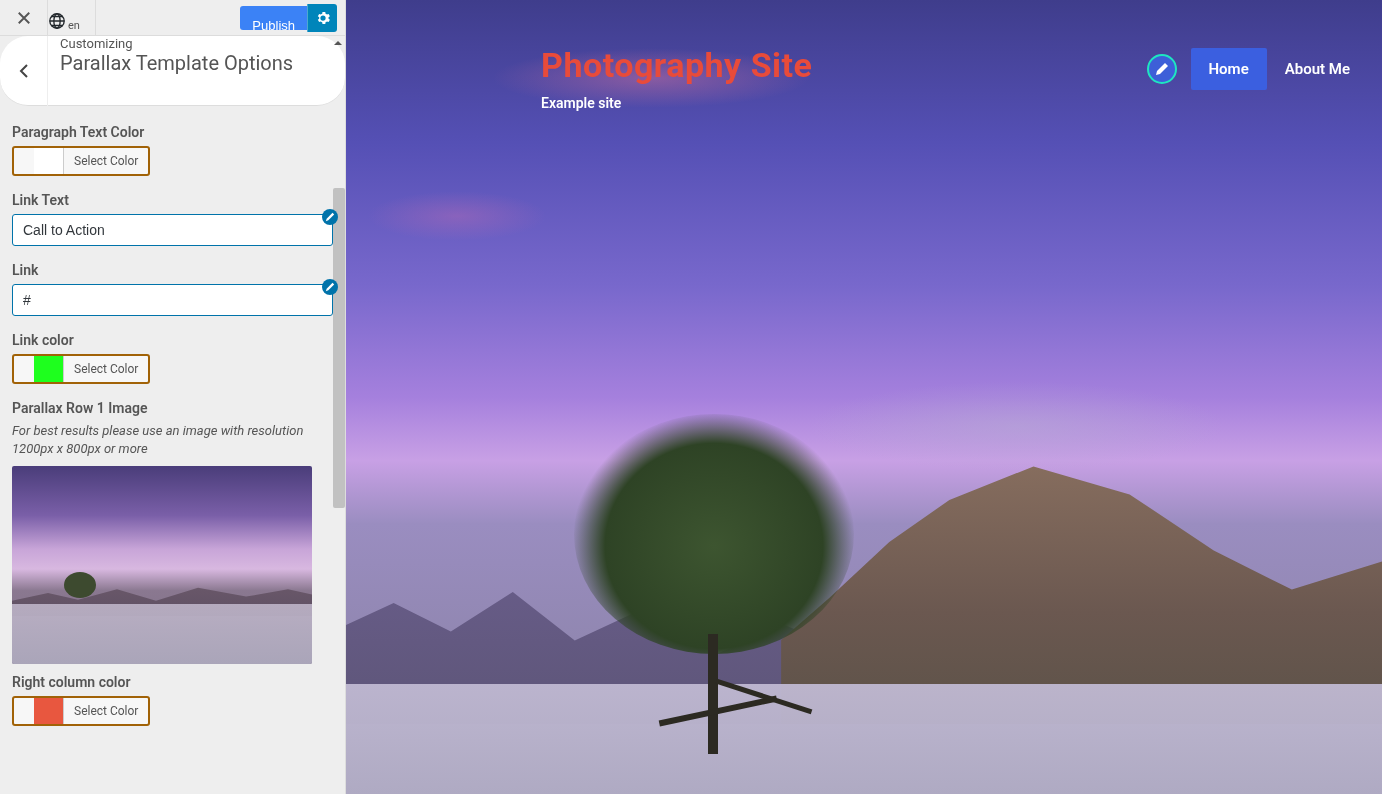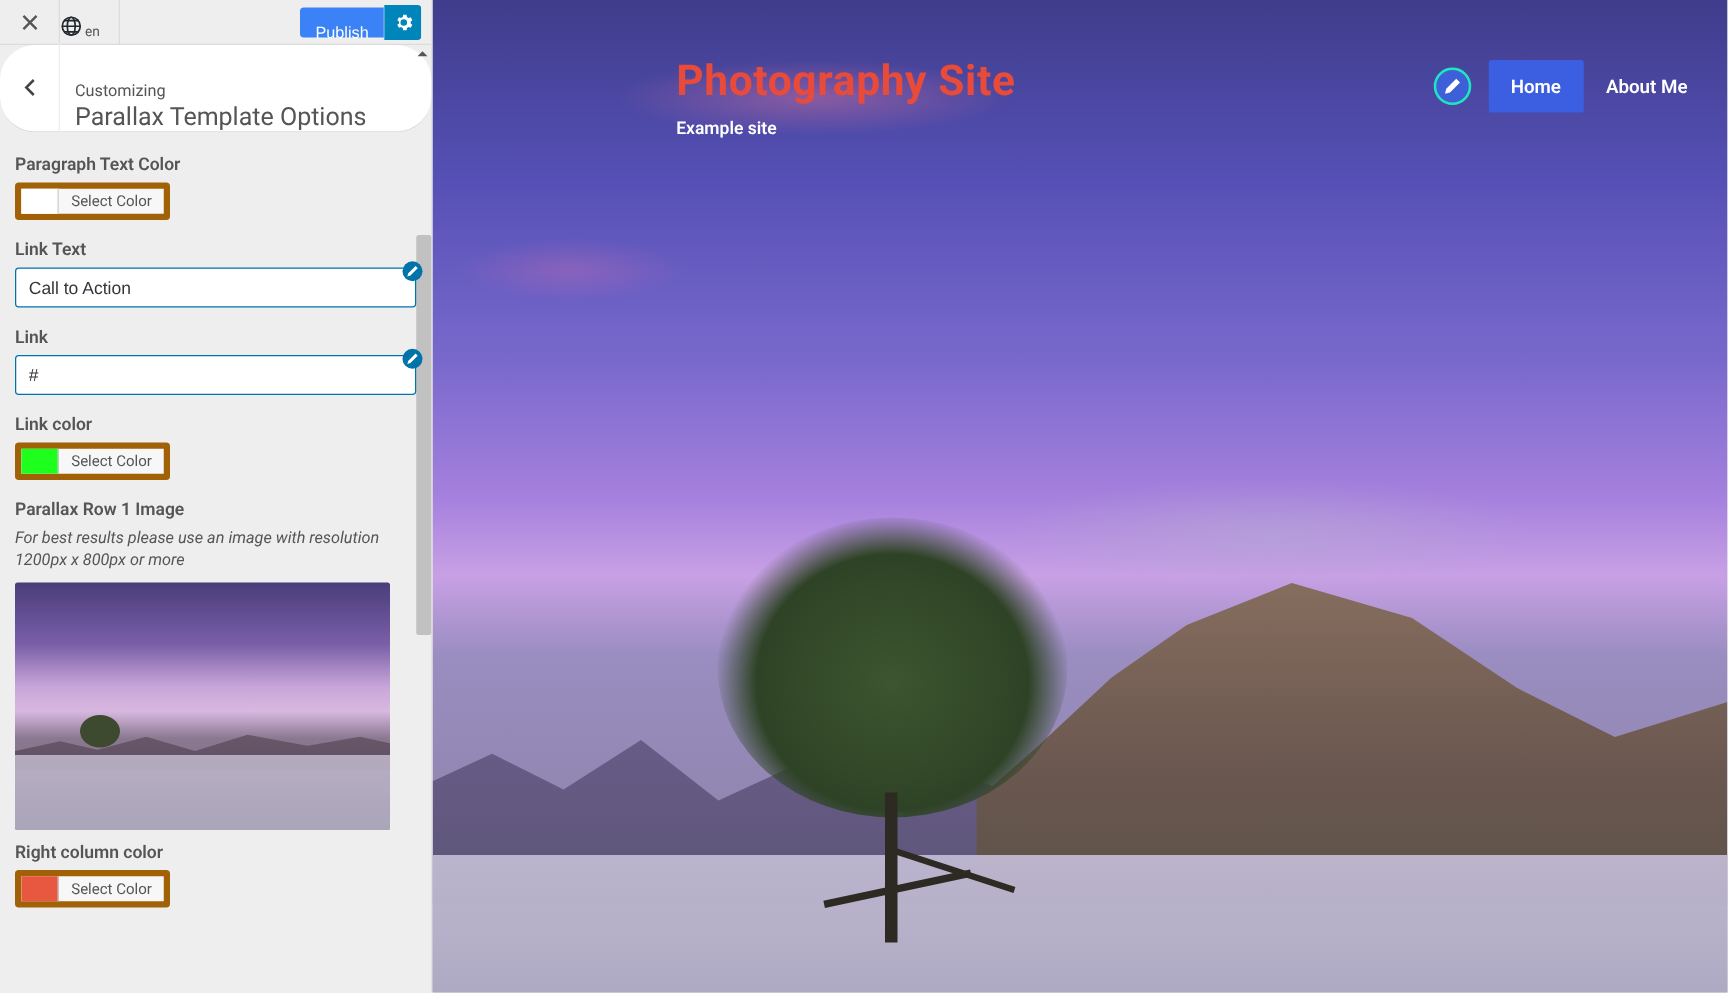--- a/index.html
+++ b/index.html
@@ -12,32 +12,32 @@
 .close-btn { width:48px; height:36px; display:flex; align-items:center; justify-content:center; border-right:1px solid #dcdcdc; cursor:pointer; }
 .close-btn svg { width:14px; height:14px; }
 .lang-btn { width:48px; height:36px; display:flex; align-items:flex-end; border-right:1px solid #dcdcdc; cursor:pointer; color:#23282d; padding-bottom:4px; }
 .lang-btn svg { width:18px; height:18px; margin-bottom:2px; }
 .lang-text { font-size:11px; margin-left:2px; color:#555; }
 .topbar-spacer { flex:1; }
 .publish-btn { background:#3b82f6; color:#fff; border:none; height:16px; padding:12px 12px; font-size:13px; border-radius:3px 0 0 3px; cursor:pointer; margin-right:0; }
 .settings-btn { background:#0085ba; color:#fff; border:none; border-left:1px solid rgba(255,255,255,0.3); height:28px; width:30px; display:flex; align-items:center; justify-content:center; border-radius:0 3px 3px 0; cursor:pointer; margin-right:8px; }
 .settings-btn svg { width:14px; height:14px; }
 
-.panel-header { display:flex; align-items:flex-end; height:70px; background:#fff; border-bottom:1px solid #ddd;border-radius:28px; }
+.panel-header { display:flex; align-items:flex-start; height:70px; background:#fff; border-bottom:1px solid #ddd;border-radius:28px; }
 .back-btn { width:48px; height:70px; display:flex; align-items:center; justify-content:center; border-right:1px solid #eee; cursor:pointer; }
 .back-btn svg { width:16px; height:16px; }
 .panel-titles { padding-left:12px; }
 .panel-pre { font-size:13px; color:#555; }
 .panel-title { font-size:20px; color:#555; font-weight:400; }
 
 .form-area { padding:12px; height:688px; overflow-y:auto; position:relative; }
 .field-label { font-size:14px; font-weight:600; color:#555; margin-bottom:6px; display:block; margin-top:6px; }
 .help-text { font-size:13px; font-style:italic; color:#555; margin-bottom:8px; line-height:1.4; }
 
-.color-picker { display:flex; align-items:center; border:5px solid #a16207; border-radius:3px; overflow:hidden; height:30px; background:#f7f7f7; width:fit-content; margin-bottom:16px; cursor:pointer; }
+.color-picker { display:flex; align-items:center; border:2px solid #a16207; border-radius:3px; overflow:hidden; height:30px; background:#f7f7f7; width:fit-content; margin-bottom:16px; cursor:pointer;padding-left:20px; }
 .swatch { width:30px; height:28px; border-right:1px solid #ccc; }
 .sw-white { background:#fff; }
 .sw-green { background:#1eff1e; }
 .sw-red { background:#e8573f; }
 .color-picker span { padding:0 10px; font-size:12px; color:#555; }
 
 .text-input-wrap { position:relative; margin-bottom:16px; }
 .text-input { width:100%; height:32px; border:1px solid #0073aa; border-radius:3px; padding:0 10px; font-size:14px; color:#32373c; }
 .shortcut-badge { position:absolute; right:-5px; top:-5px; width:16px; height:16px; border-radius:50%; background:#0073aa; display:flex; align-items:center; justify-content:center; }
 .shortcut-badge svg { width:10px; height:10px; }

